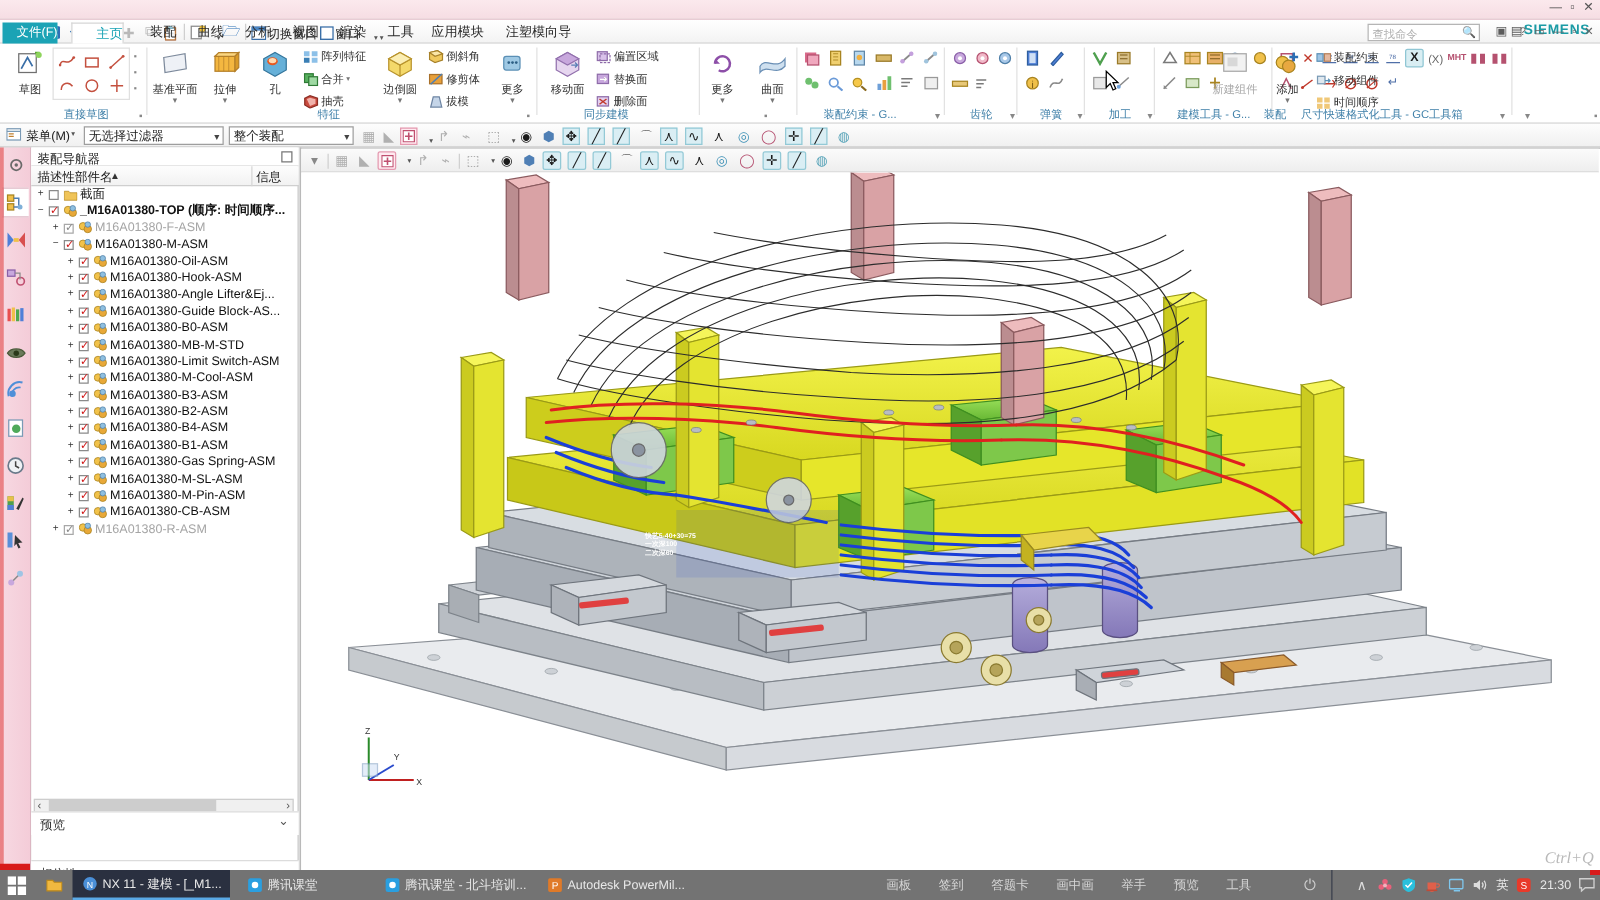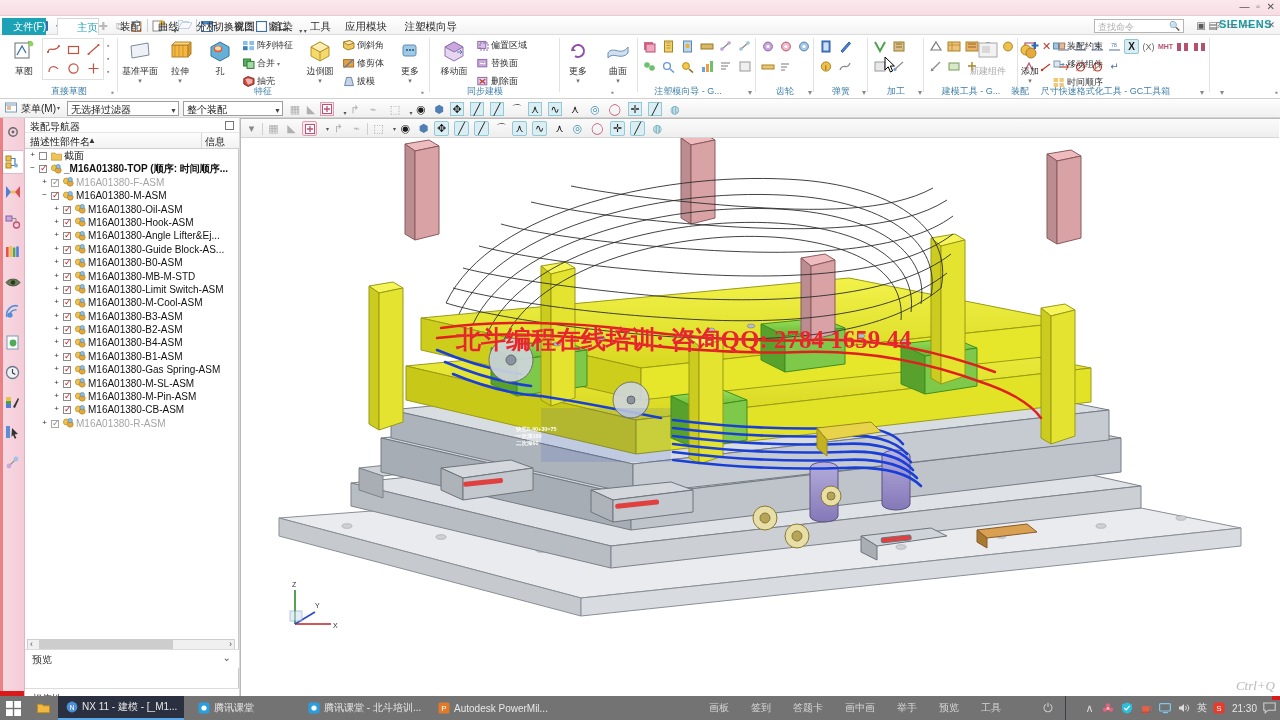--- a/index.html
+++ b/index.html
@@ -638,21 +638,21 @@
             <svg width="14" height="13" viewBox="0 0 14 13">
               <path d="M2 3 h9 M2 6 h7 M2 9 h5" stroke="#7a7a7a" stroke-width="1.2"></path>
             </svg>
           </div>
         <div class="gi">
             <svg width="14" height="13" viewBox="0 0 14 13">
               <rect x="2" y="2" width="10" height="9" fill="#efefef" stroke="#999"></rect>
             </svg>
           </div>
       </div>
-      <div class="glabel" style="left:0;width:100px">注塑模向导 - G...</div>
+      <div class="glabel" style="left:0;width:100px">装配约束 - G...</div>
       <div class="gdot" style="right:4px">▾</div>
       <div class="gsep"></div>
     </div>
 
     <div class="rgroup" style="left:756px;width:58px">
       <div class="icgrid" style="left:4px;top:4px;grid-template-columns:repeat(3,17px);grid-template-rows:repeat(2,19px)">
         <div class="gi">
             <svg width="14" height="13" viewBox="0 0 14 13">
               <circle cx="7" cy="6.5" r="4.4" fill="#c8a8dd" stroke="#8a5fa8"></circle>
               <circle cx="7" cy="6.5" r="1.6" fill="#fff"></circle>
@@ -1592,21 +1592,20 @@
         </g>
 
         <g stroke="#8a5a2a">
           <polygon points="736,392 786,386 796,394 746,400" fill="#d8a050"></polygon>
           <polygon points="736,392 736,404 746,410 746,400" fill="#a87a30"></polygon>
         </g>
       </svg>
 
       <div class="annot">快艺5-40+30=75<br>一次深100<br>二次深60</div>
 
-      <div class="watermark">北斗编程在线培训: 咨询QQ: 2784 1659 44</div>
 
       <div class="triad">
         <svg width="60" height="60" viewBox="0 0 60 60">
           <path d="M14 48 L14 14" stroke="#2a8a2a" stroke-width="1.6"></path>
           <path d="M14 48 L50 48" stroke="#c02020" stroke-width="1.6"></path>
           <path d="M14 48 L34 36" stroke="#2a4acc" stroke-width="1.6"></path>
           <rect x="9" y="35" width="12" height="10" fill="#cfe0f5" opacity=".55" stroke="#7a9ac0"></rect>
           <text x="11" y="11" font-size="7" fill="#333" font-family="Liberation Sans">Z</text>
           <text x="52" y="52" font-size="7" fill="#333" font-family="Liberation Sans">X</text>
           <text x="34" y="32" font-size="7" fill="#333" font-family="Liberation Sans">Y</text>

